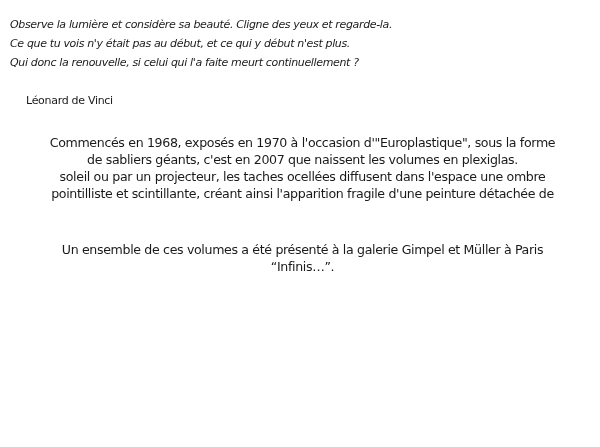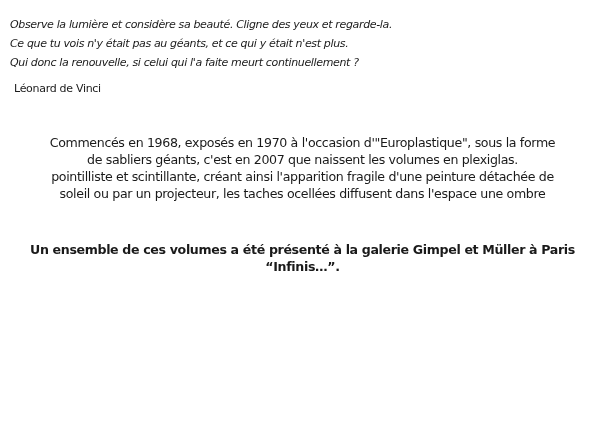--- a/index.html
+++ b/index.html
@@ -27,50 +27,50 @@
       margin: 0;
     }
     .quote .line { display: block; white-space: nowrap; }
     .author {
       position: absolute;
       left: 10px;
       top: 77px;
       font-size: 11px;
       line-height: 16px;
       letter-spacing: -0.3px;
-      margin: 4px;
+      margin: 16px;
       white-space: nowrap;
     }
     .para {
       position: absolute;
       left: 10px;
       width: 585px;
       font-size: 12.6px;
       line-height: 17px;
       letter-spacing: -0.35px;
       margin: 0;
     }
     .para .line { display: block; white-space: nowrap; text-align: center; }
     #para1 { top: 134px; }
-    #para2 { top: 241px; font-weight: bold; }
+    #para2 { top: 241px; }
   </style>
 </head>
 <body>
 
 <div class="quote">
   <span class="line">Observe la lumière et considère sa beauté. Cligne des yeux et regarde-la.</span>
-  <span class="line">Ce que tu vois n'y était pas au géants, et ce qui y était n'est plus.</span>
+  <span class="line">Ce que tu vois n'y était pas au début, et ce qui y début n'est plus.</span>
   <span class="line">Qui donc la renouvelle, si celui qui l'a faite meurt continuellement ?</span>
 </div>
 
 <div class="author">Léonard de Vinci</div>
 
 <div class="para" id="para1">
   <span class="line">Commencés en 1968, exposés en 1970 à l'occasion d'"Europlastique", sous la forme</span>
   <span class="line">de sabliers géants, c'est en 2007 que naissent les volumes en plexiglas.</span>
+  <span class="line">soleil ou par un projecteur, les taches ocellées diffusent dans l'espace une ombre</span>
   <span class="line">pointilliste et scintillante, créant ainsi l'apparition fragile d'une peinture détachée de</span>
-  <span class="line">soleil ou par un projecteur, les taches ocellées diffusent dans l'espace une ombre</span>
 </div>
 
 <div class="para" id="para2">
   <span class="line">Un ensemble de ces volumes a été présenté à la galerie Gimpel et Müller à Paris</span>
   <span class="line">“Infinis…”.</span>
 </div>
 
 </body></html>

